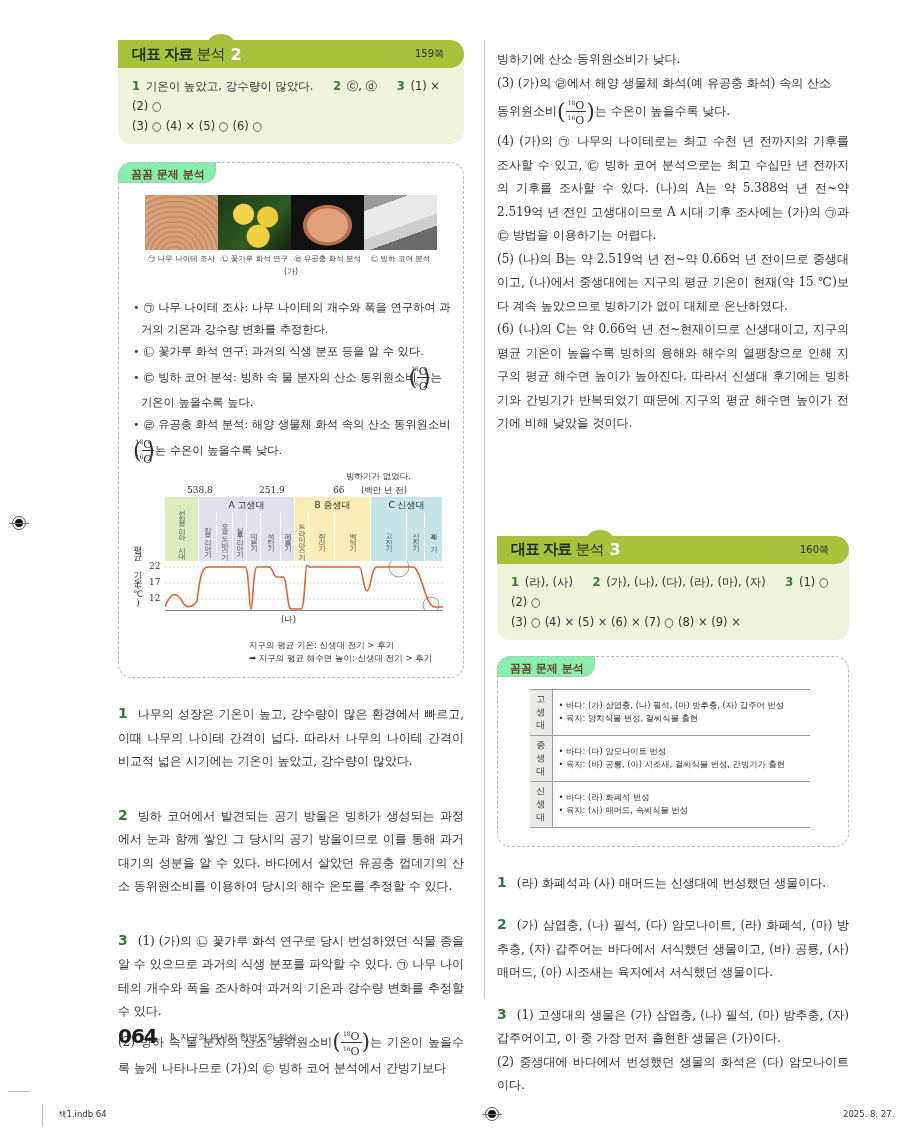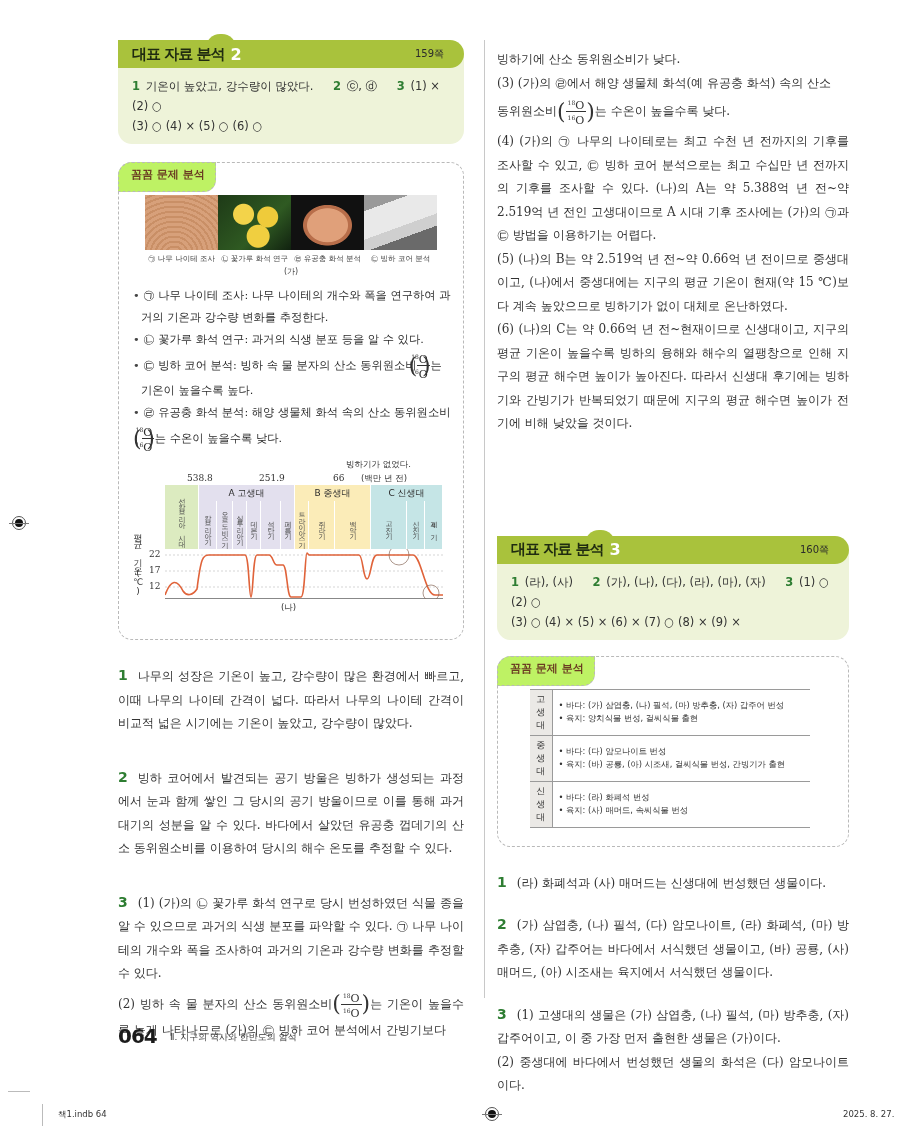--- a/index.html
+++ b/index.html
@@ -9,42 +9,42 @@
   .col { position: absolute; top: 40px; }
   .col-left { left: 118px; width: 346px; }
   .col-right { left: 497px; width: 352px; margin-top: 8px; }
   .col-divider { position: absolute; left: 484px; top: 40px; width: 1px; height: 958px; background: #c8c8c8; }
 
   
   .ans-card { position: relative; border-radius: 0 18px 14px 14px; background: #eef3d9; overflow: visible; }
   .ans-head { position: relative; height: 28px; background: #a9c23c; border-radius: 0 14px 14px 0; display: flex; align-items: center; padding-left: 14px; }
   .ans-head::before { content: ""; position: absolute; left: 88px; top: -6px; width: 30px; height: 14px; background: #a9c23c; border-radius: 14px 14px 0 0; }
   .ans-title { font-family: "DejaVu Sans", sans-serif; font-weight: bold; font-size: 15px; color: #1f2b10; letter-spacing: -1px; }
-  .ans-title .light { font-weight: bold; }
+  .ans-title .light { font-weight: normal; }
   .ans-num { font-weight: bold; font-size: 16px; color: #ffffff; margin-left: 6px; position: relative; z-index: 1; }
   .ans-page { position: absolute; right: 20px; font-size: 10px; color: #2b2b2b; }
   .ans-body { padding: 8px 8px 8px 14px; font-size: 11.5px; line-height: 20px; color: #333; }
   .ans-body .qn { color: #2e7d32; font-weight: bold; margin-right: 2px; }
   .ans-body .gap { display: inline-block; width: 16px; }
 
   
   .dash-box { position: relative; border: 1px dashed #b9b9b9; border-radius: 14px; padding: 26px 12px 12px 12px; margin-top: 18px; }
-  .dash-label { position: absolute; left: -1px; top: -1px; border: 1px dashed #b9b9b9; border-top-left-radius: 14px; border-bottom-right-radius: 12px; padding: 4px 10px 9px 12px; font-size: 11px; font-weight: bold; color: #6b3d22; background: #bef264; }
+  .dash-label { position: absolute; left: -1px; top: -1px; border: 1px dashed #b9b9b9; border-top-left-radius: 14px; border-bottom-right-radius: 12px; padding: 4px 10px 0 12px; font-size: 11px; font-weight: bold; color: #6b3d22; background: #86efac; }
 
   .photos { display: flex; justify-content: center; margin-top: 6px; }
   .photo { width: 73px; text-align: center; }
   .photo .img { width: 73px; height: 55px; }
   .photo .cap { font-size: 7.5px; color: #444; margin-top: 4px; white-space: nowrap; }
   .img-tree { background: repeating-radial-gradient(circle at 40% 110%, #d7a07a 0 3px, #c98f66 3px 5px); }
   .img-pollen { background: radial-gradient(circle at 35% 35%, #f3d34a 0 10px, transparent 11px), radial-gradient(circle at 68% 40%, #efcb3a 0 10px, transparent 11px), radial-gradient(circle at 55% 75%, #f0cf40 0 11px, transparent 12px), linear-gradient(135deg, #1e3a17, #2f5a22 60%, #112210); }
   .img-ice { background: linear-gradient(160deg, #9a9a9a 0 20%, #e9e9e9 20% 55%, #cfcfcf 55% 70%, #6a6a6a 70%); }
   .img-foram { background: radial-gradient(ellipse at 50% 55%, #e0a07a 0 20px, #b86e4a 21px 24px, #111 25px); }
   .fig-label { text-align: center; font-size: 8px; color: #444; margin-top: 2px; }
 
-  .bullets { margin-top: 8px; font-size: 11.3px; line-height: 22px; color: #2b2b2b; }
+  .bullets { margin-top: 20px; font-size: 11.3px; line-height: 22px; color: #2b2b2b; }
   .bullets li { list-style: none; padding-left: 10px; text-indent: -8px; }
   .bullets li::before { content: "• "; color: #444; }
   .frac { display: inline-flex; align-items: center; vertical-align: middle; font-family: "DejaVu Serif", serif; }
   .frac .paren { font-size: 22px; line-height: 1; color: #333; font-weight: 200; }
   .frac .fb { display: inline-flex; flex-direction: column; align-items: center; font-size: 11px; line-height: 11px; }
   .frac .fb .top { border-bottom: 1px solid #333; padding: 0 2px; }
   .frac sup { font-size: 6px; vertical-align: 4px; }
 
   
   .chart { position: relative; width: 320px; height: 170px; margin: 4px auto 0; font-family: "DejaVu Serif", serif; }
@@ -193,20 +193,24 @@
         <svg width="278" height="50" viewBox="0 0 278 50">
           <line x1="0" y1="6" x2="278" y2="6" stroke="#bbb" stroke-dasharray="2,2" stroke-width="0.6"></line>
           <line x1="0" y1="22" x2="278" y2="22" stroke="#bbb" stroke-dasharray="2,2" stroke-width="0.6"></line>
           <line x1="0" y1="38" x2="278" y2="38" stroke="#bbb" stroke-dasharray="2,2" stroke-width="0.6"></line>
           <path d="M0,46 C6,30 12,30 18,42 C22,48 28,46 32,40 C36,8 38,6 44,6 L80,6 C84,6 84,48 86,48 C88,48 88,6 92,6 L104,6 C108,6 108,16 112,16 L118,16 C122,16 122,48 126,48 L136,48 C140,48 140,4 142,4 L144,6 L194,6 C198,6 198,30 202,30 C206,30 206,6 212,6 L248,6 C256,6 260,46 270,46 L278,46" fill="none" stroke="#e0633a" stroke-width="1.6"></path>
           <circle cx="234" cy="6" r="10" fill="none" stroke="#8a6a5a" stroke-width="0.7"></circle>
           <circle cx="266" cy="44" r="8" fill="none" stroke="#8a6a5a" stroke-width="0.7"></circle>
         </svg>
       </div>
       <div class="chart-sub">(나)</div>
+    </div>
+    <div class="chart-note">
+      <div>지구의 평균 기온: 신생대 전기 &gt; 후기</div>
+      <div>➡ 지구의 평균 해수면 높이: 신생대 전기 &gt; 후기</div>
     </div>
   </div>
 
   <div class="expl" style="margin-top:24px;">
     <div class="block">
       <p><span class="qn">1</span><span>나무의 성장은 기온이 높고, 강수량이 많은 환경에서 빠르고, 이때 나무의 나이테 간격이 넓다. 따라서 나무의 나이테 간격이 비교적 넓은 시기에는 기온이 높았고, 강수량이 많았다.</span></p>
     </div>
     <div class="block" style="margin-top:30px;">
       <p><span class="qn">2</span><span>빙하 코어에서 발견되는 공기 방울은 빙하가 생성되는 과정에서 눈과 함께 쌓인 그 당시의 공기 방울이므로 이를 통해 과거 대기의 성분을 알 수 있다. 바다에서 살았던 유공충 껍데기의 산소 동위원소비를 이용하여 당시의 해수 온도를 추정할 수 있다.</span></p>
     </div>

